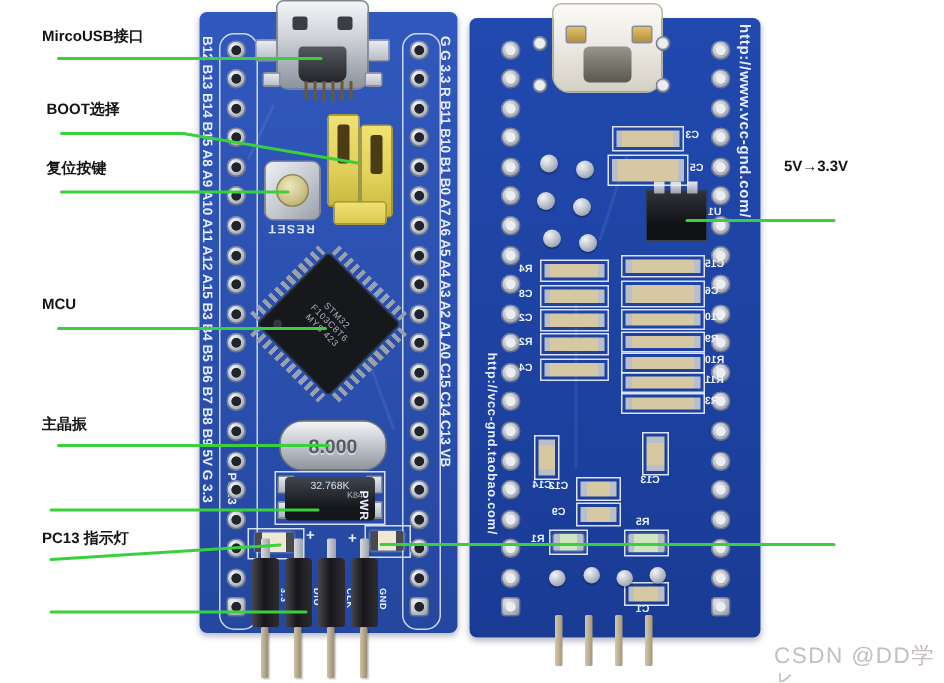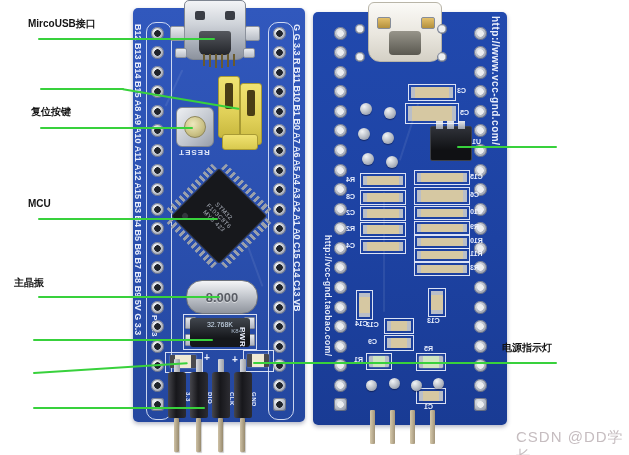--- a/index.html
+++ b/index.html
@@ -385,27 +385,29 @@
       <div class="blob" style="left: 76px; top: 366px; width: 11px; height: 11px;"></div>
       <div class="blob" style="left: 98px; top: 368px; width: 11px; height: 11px;"></div>
       <div class="blob" style="left: 120px; top: 366px; width: 11px; height: 11px;"></div>
       <div class="stub" style="left: 57px; top: 398px; width: 5px; height: 34px;"></div>
       <div class="stub" style="left: 77px; top: 398px; width: 5px; height: 34px;"></div>
       <div class="stub" style="left: 97px; top: 398px; width: 5px; height: 34px;"></div>
       <div class="stub" style="left: 117px; top: 398px; width: 5px; height: 34px;"></div>
     </div>
 
   <div class="callout" style="left:28px;top:17px;">MircoUSB接口</div>
+  <div class="callout" style="left:31px;top:66px;">BOOT选择</div>
   <div class="callout" style="left:31px;top:105px;">复位按键</div>
   <div class="callout" style="left:28px;top:198px;">MCU</div>
-  <div class="callout" style="left:14px;top:276px;">主晶振</div>
+  <div class="callout" style="left:28px;top:276px;">主晶振</div>
+  <div class="callout" style="left:28px;top:352px;">PC13 指示灯</div>
 
   <div class="callout" style="left:488px;top:106px;width:112px;text-align:center;">
+    <div>5V→3.3V</div>
   </div>
-  <div class="callout" style="left:502px;top:341px;">电源指示灯</div>
 
   <div class="watermark" style="left:516px;top:428px;">CSDN @DD学长</div>
 
   <div class="gline" style="left:38px;top:38px;width:177px;"></div>
   <div class="gline" style="left:40px;top:88px;width:84px;"></div>
   <div class="gline" style="left:122px;top:88px;width:119px;transform:rotate(9.6deg);"></div>
   <div class="gline" style="left:40px;top:127px;width:153px;"></div>
   <div class="gline" style="left:38px;top:218px;width:180px;"></div>
   <div class="gline" style="left:38px;top:296px;width:182px;"></div>
   <div class="gline" style="left:33px;top:339px;width:180px;"></div>

